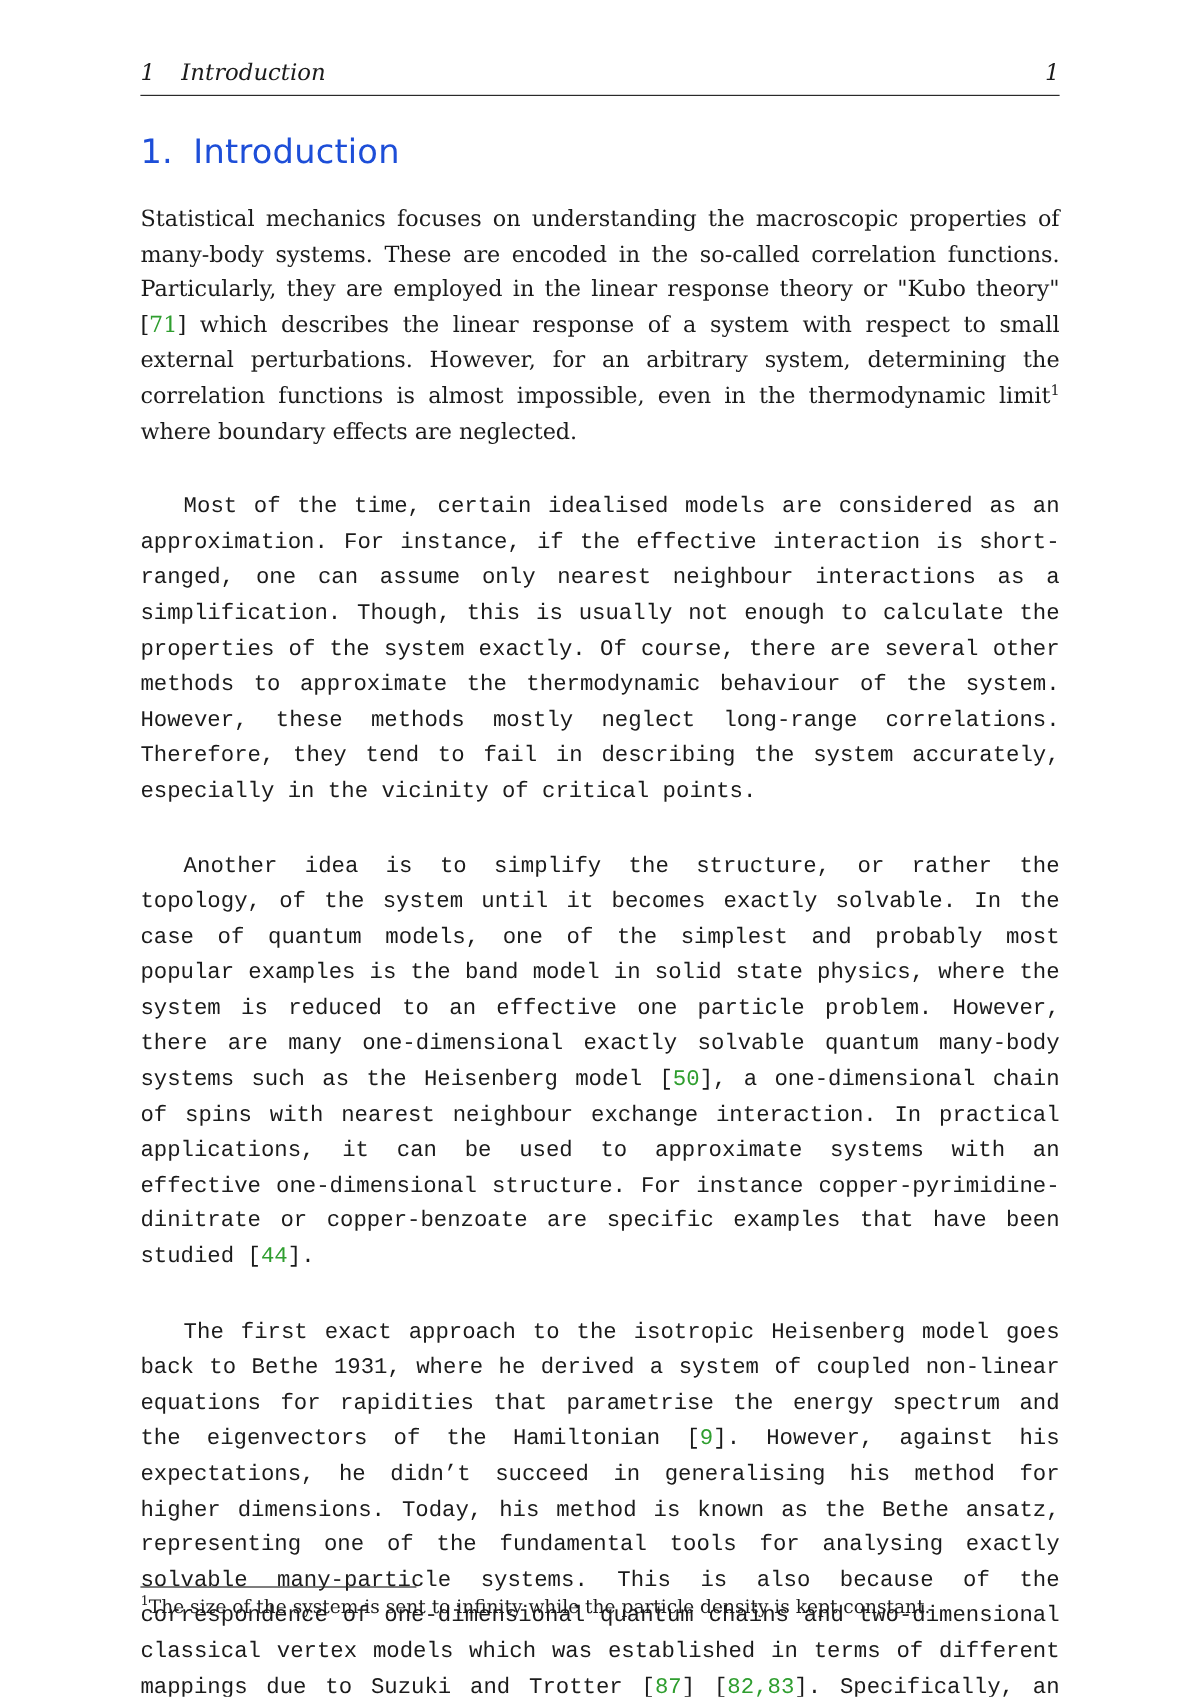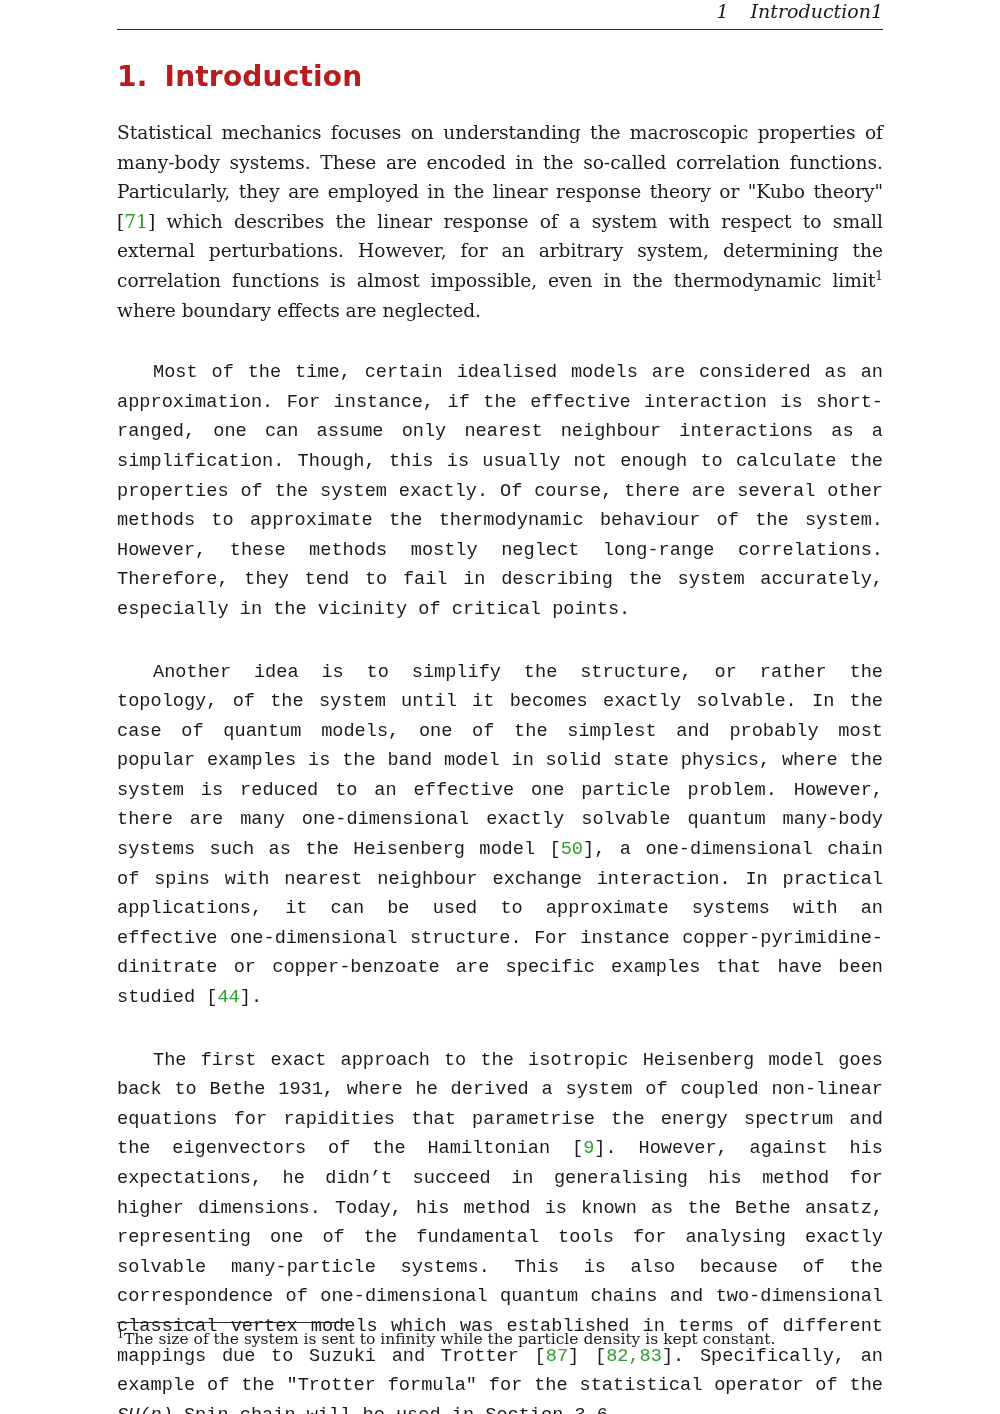--- a/index.html
+++ b/index.html
@@ -8,40 +8,41 @@
     background: #ffffff;
     color: #1b1b1b;
     font-family: "DejaVu Serif", serif;
     position: relative;
     overflow: hidden;
   }
   .page { padding: 0 117px; position: relative; }
 
   
   .running-header {
+    padding-top: 50px;
     display: flex;
-    justify-content: flex-end;
+    justify-content: space-between;
     align-items: baseline;
     font-style: italic;
     font-size: 19px;
   }
   .rh-left .rh-num { margin-right: 22px; }
   .header-rule {
     border: none;
     border-bottom: 1.6px solid #2a2a2a;
     margin: 7px 0 0 0;
   }
 
   
   .section-title {
     font-family: "DejaVu Sans", sans-serif;
-    font-weight: bold;
+    font-weight: normal;
     font-size: 28px;
     letter-spacing: 0.2px;
-    color: #b91c1c;
+    color: #1d4ed8;
     margin: 30px 0 25px 0;
   }
   .section-title .sec-num { margin-right: 17px; }
 
   
   .body-text p {
     font-size: 18.6px;
     line-height: 29.6px;
     text-align: justify;
     margin: 0 0 33px 0;

